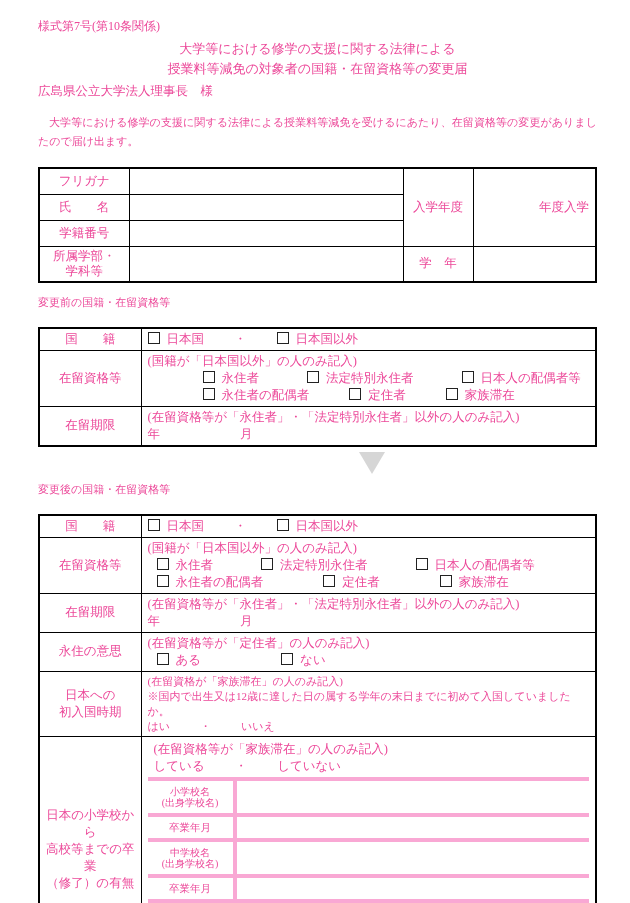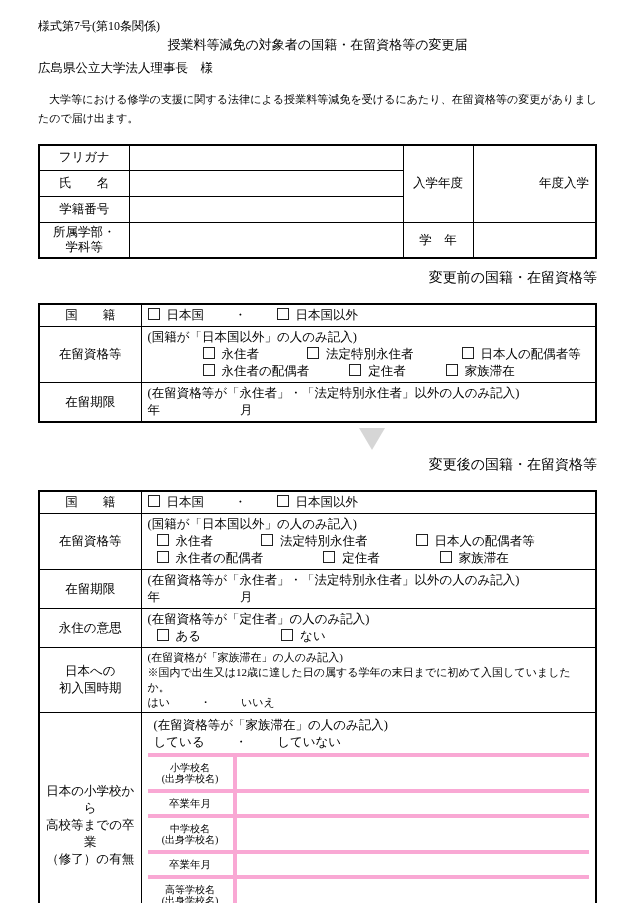--- a/index.html
+++ b/index.html
@@ -1,18 +1,18 @@
 <!DOCTYPE html>
 <html lang="ja"><head>
 <meta charset="utf-8">
 <style>
   html,body{margin:0;padding:0;background:#e8e8e8;}
   .page{
     width:630px;height:903px;background:#fff;position:relative;
-    font-family:"Liberation Serif","DejaVu Serif",serif;color:#000000;
+    font-family:"Liberation Serif","DejaVu Serif",serif;color:#ec4899;
     box-sizing:border-box;padding:18px 33px 0 38px;overflow:hidden;
   }
   .form-number{font-size:12px;line-height:17px;}
   .doc-title{font-size:13px;line-height:19.5px;text-align:center;}
   .doc-title.first{margin-top:4px;}
   .date-line{font-size:12.5px;line-height:19px;text-align:right;padding-right:10px;margin-top:2px;}
   .date-line .gap{display:inline-block;width:26px;}
   .addressee{font-size:12.5px;line-height:19px;margin-top:4px;}
   .body-text{font-size:11px;line-height:19px;margin:12px 0 0 0;text-align:justify;}
 
@@ -22,21 +22,21 @@
   table.frm td{font-size:12.5px;line-height:17px;padding:2px 6px;vertical-align:middle;box-sizing:border-box;background:#fff;}
   td.lab{text-align:center;padding:2px 2px;}
   .t1 td{height:26px;}
   .t1 .c-label{width:90px;}
   .t1 .c-adm{width:70px;}
   .t1 .c-admval{width:123px;}
   .t1 .two-line{line-height:15px;}
   .right-val{text-align:right;padding-right:8px;}
   .fill{background:#fff;}
 
-  .section-title{font-size:14px;line-height:18px;margin-top:10px;margin-bottom:2px;text-align:right;}
+  .section-title{font-size:11px;line-height:18px;margin-top:10px;margin-bottom:2px;}
   .t2 .c-label,.t3 .c-label{width:102px;}
   .center{text-align:left;}
   .cb{display:inline-block;width:10px;height:10px;border:1px solid #222;background:#fff;vertical-align:-1px;margin-right:7px;}
   .cb-item{white-space:nowrap;}
   .opt-line{white-space:nowrap;}
   .indent-lg{padding-left:55px;}
   .indent-sm{padding-left:9px;}
   .gap48{display:inline-block;width:48px;}
   .gap40{display:inline-block;width:40px;}
   .gap60{display:inline-block;width:60px;}
@@ -64,20 +64,21 @@
   table.inner tr td:first-child{border-left:none;}
   table.inner tr td:last-child{border-right:none;}
   table.inner tr:last-child td{border-bottom:none;}
 </style>
 </head>
 <body>
 
 <div class="page">
 
   <div class="form-number">様式第7号(第10条関係)</div>
+  <div class="doc-title first">大学等における修学の支援に関する法律による</div>
   <div class="doc-title">授業料等減免の対象者の国籍・在留資格等の変更届</div>
 
 
   <div class="addressee">広島県公立大学法人理事長　様</div>
 
   <p class="body-text">　大学等における修学の支援に関する法律による授業料等減免を受けるにあたり、在留資格等の変更がありましたので届け出ます。</p>
 
   <table class="frm t1">
     <tbody>
         <tr>

